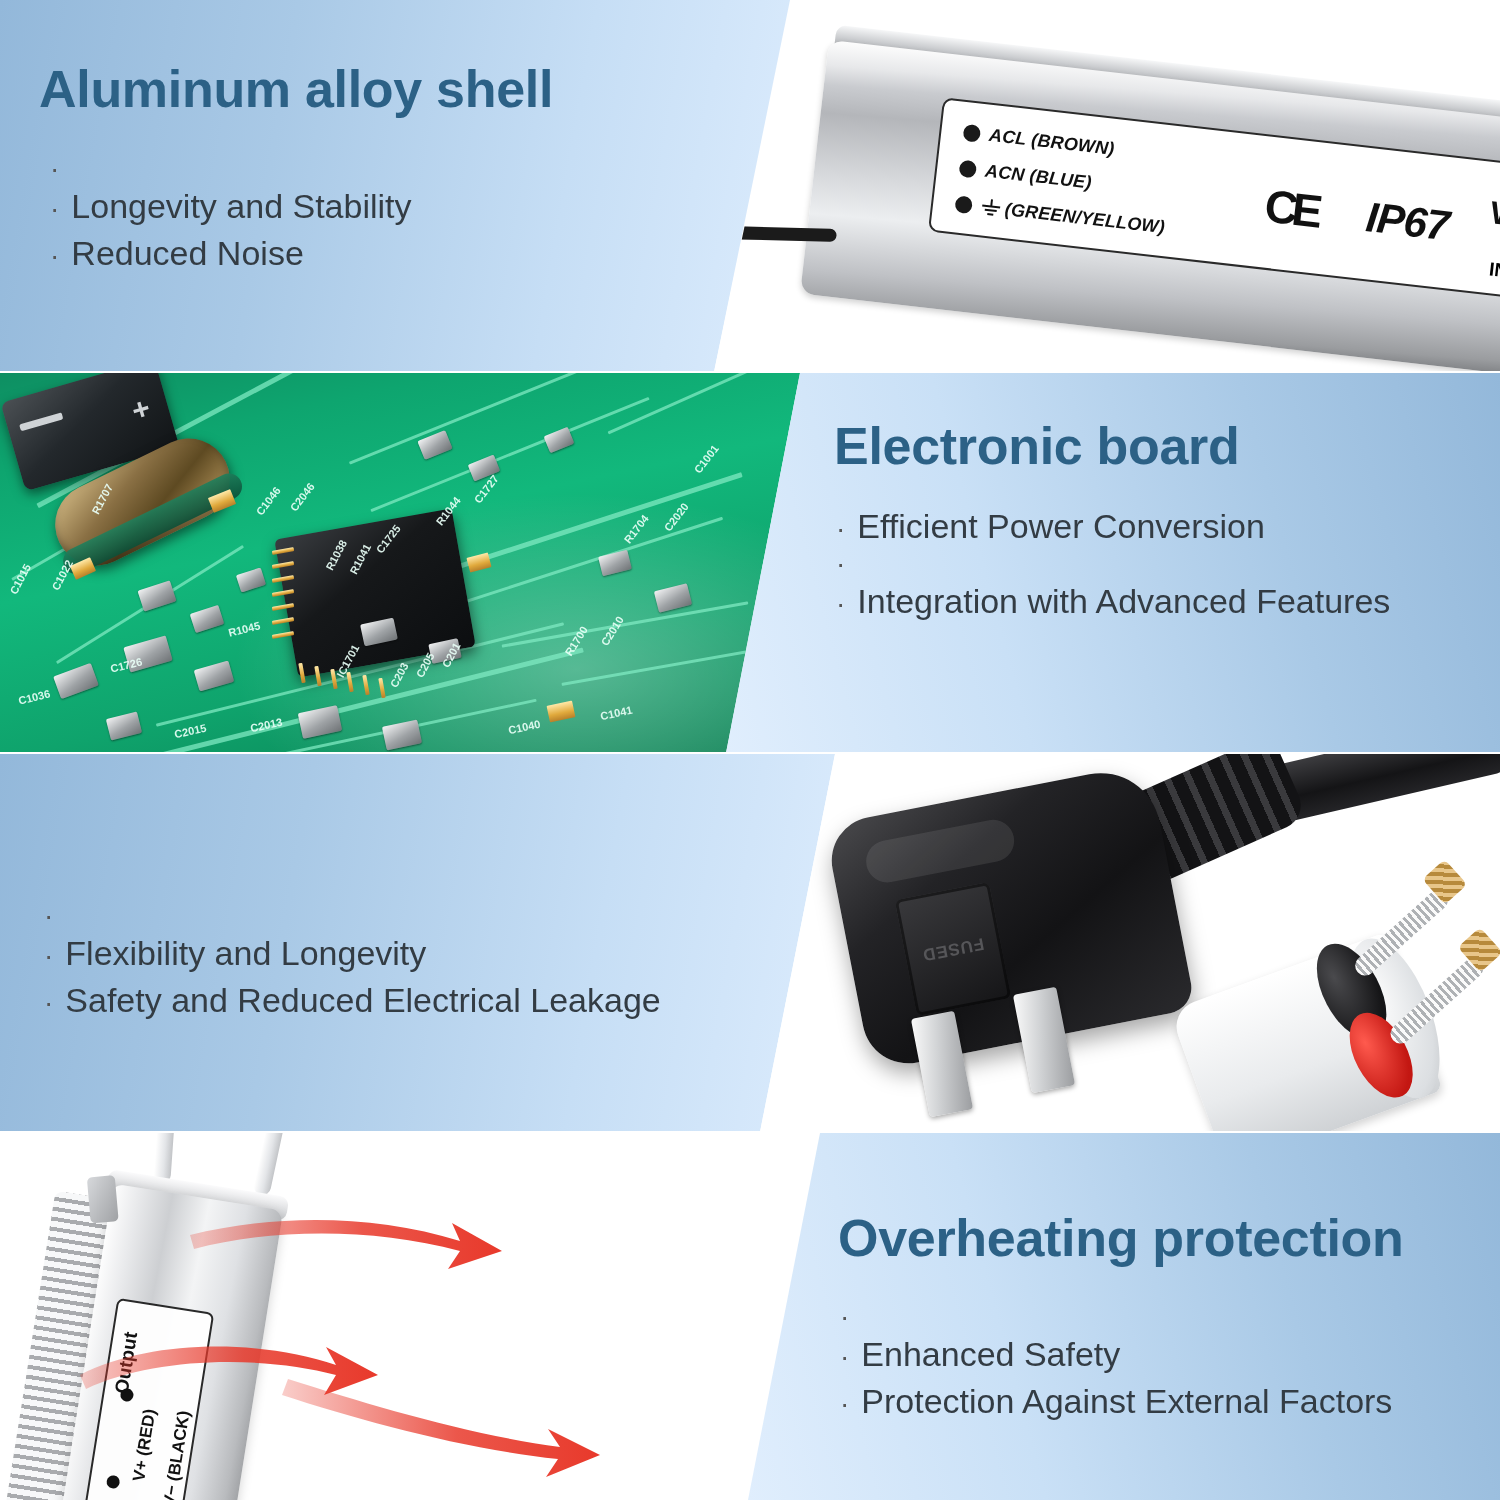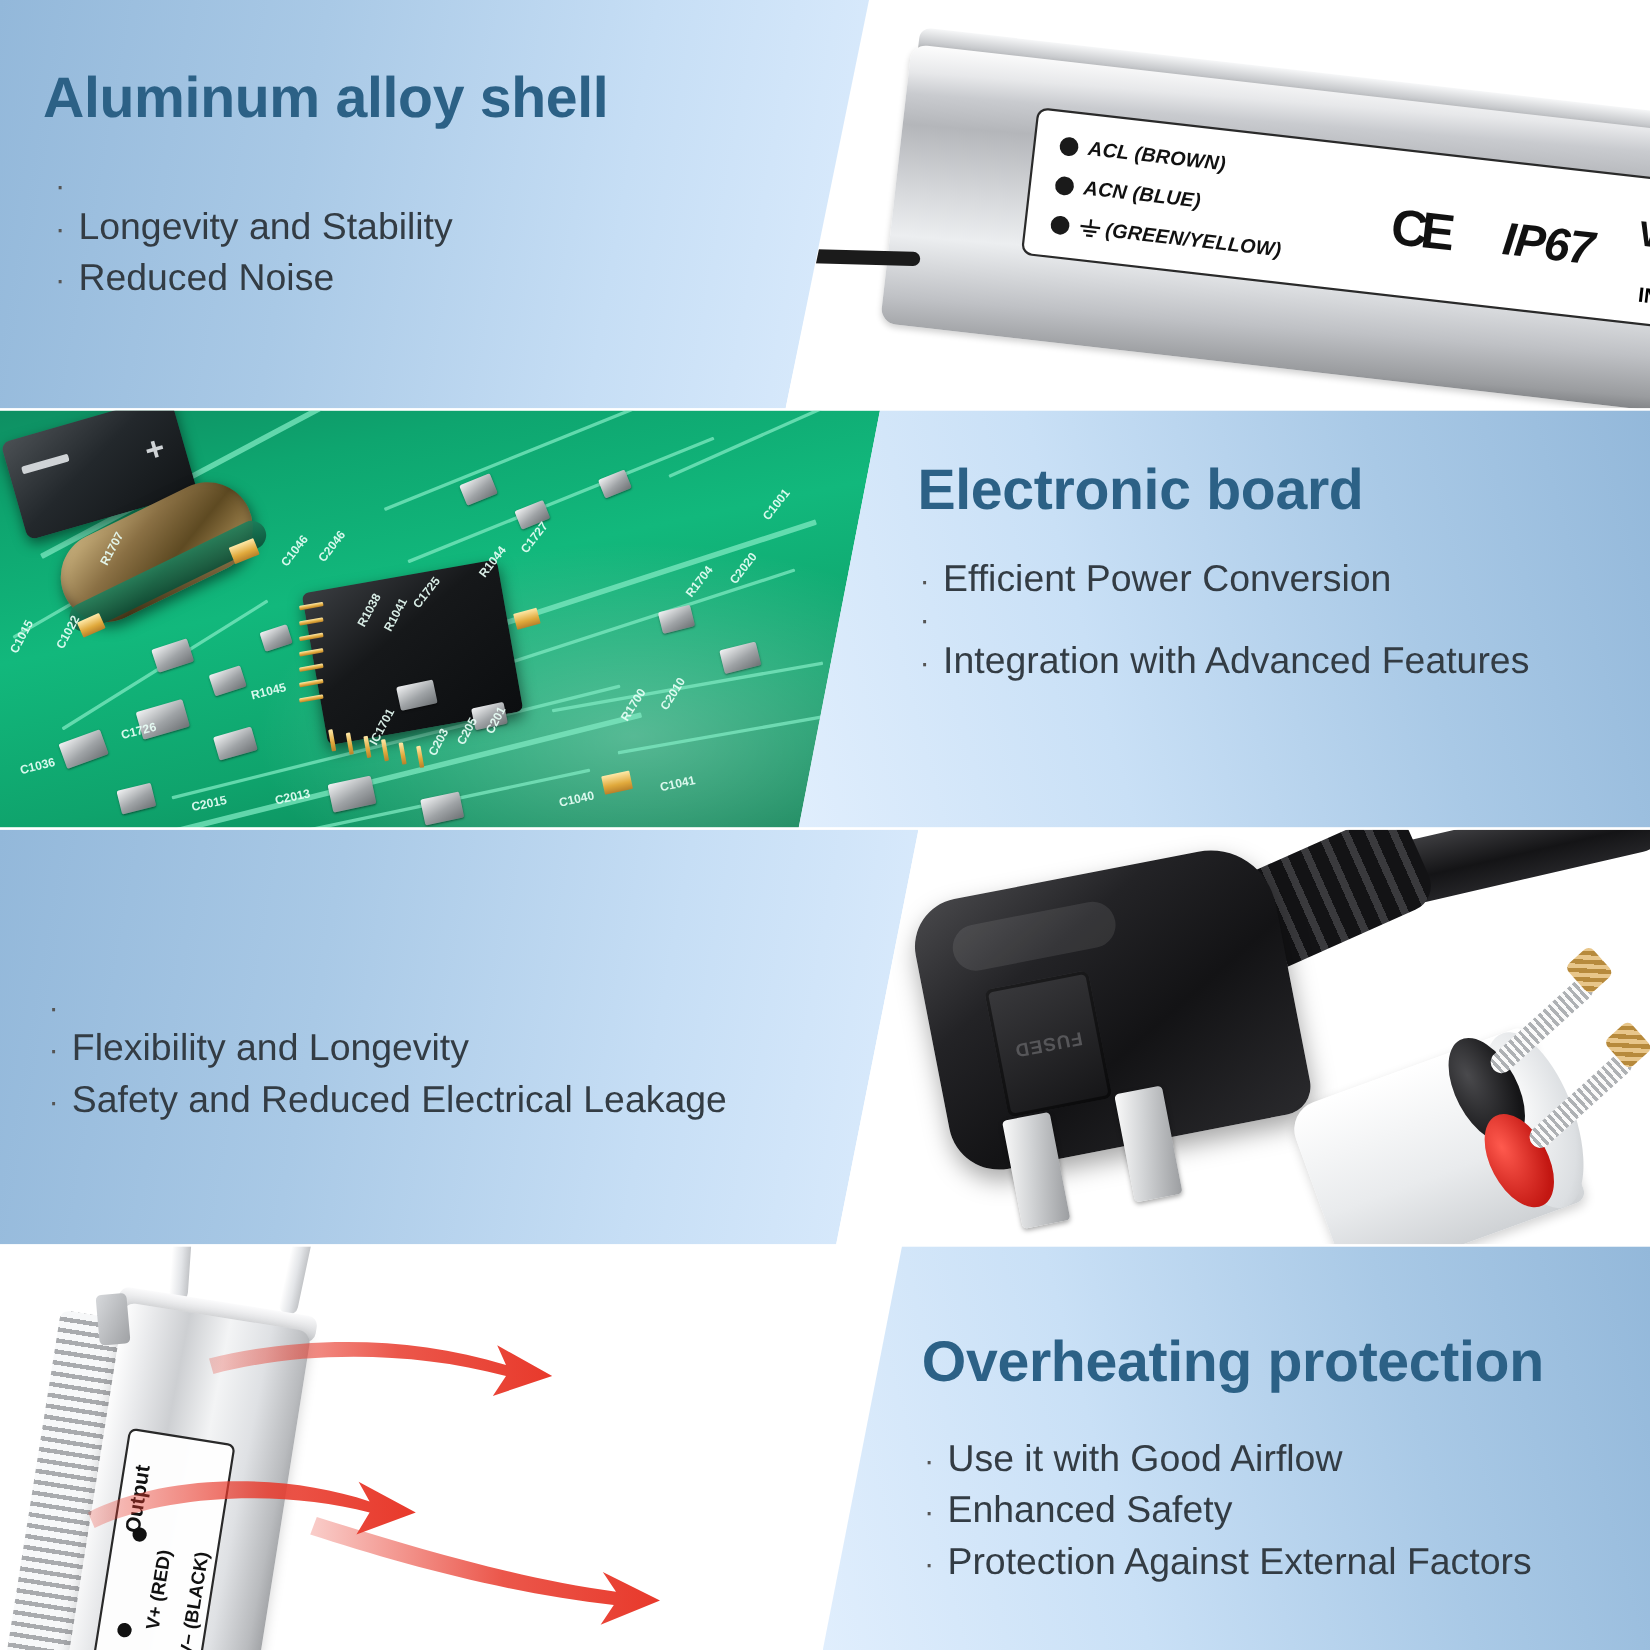--- a/index.html
+++ b/index.html
@@ -463,21 +463,20 @@
       <path d="M20 100 C110 142 230 144 310 108 L298 128 L352 100 L298 72 L310 92 C232 122 114 118 26 80 Z" fill="url(#ag)"></path>
     </svg>
 
   </div>
 
   <div class="panel txt-panel rev" id="p4">
     <div class="heading">Overheating protection</div>
     <ul class="bullets">
       <li>
           <span class="dot">·</span>
-          <span>Use it with Good Airflow</span>
         </li>
       <li>
           <span class="dot">·</span>
           <span>Enhanced Safety</span>
         </li>
       <li>
           <span class="dot">·</span>
           <span>Protection Against External Factors</span>
         </li>
     </ul>

